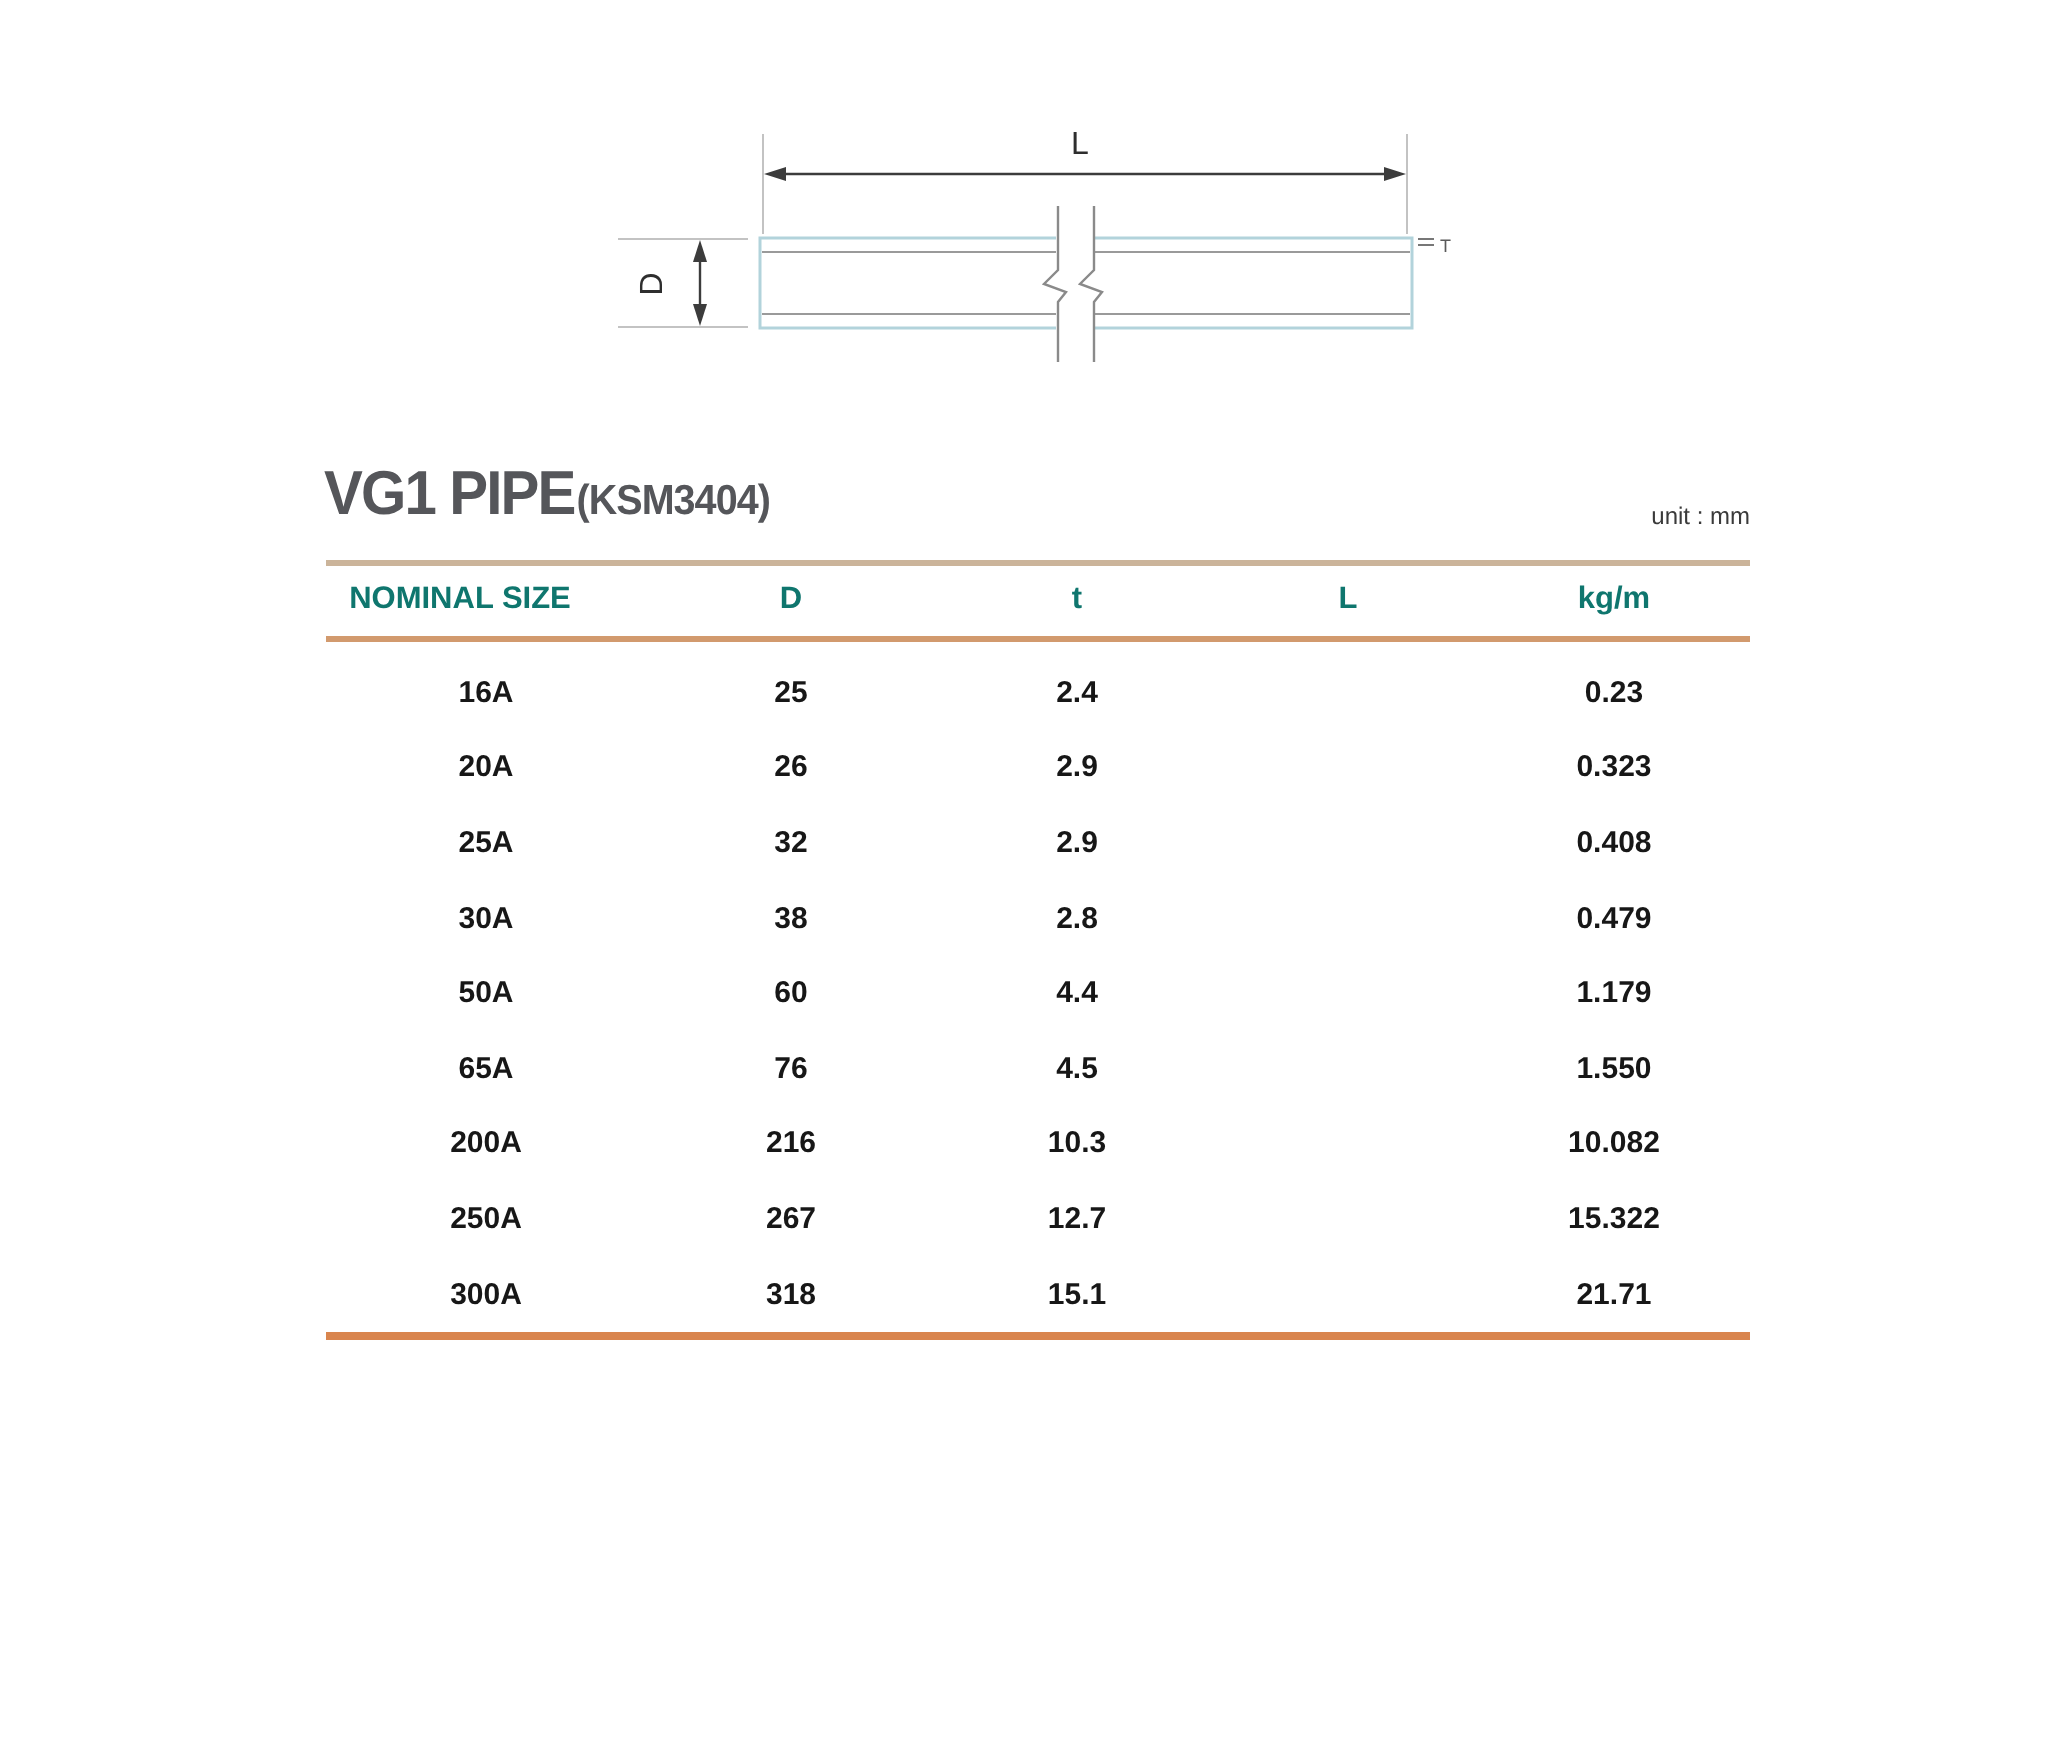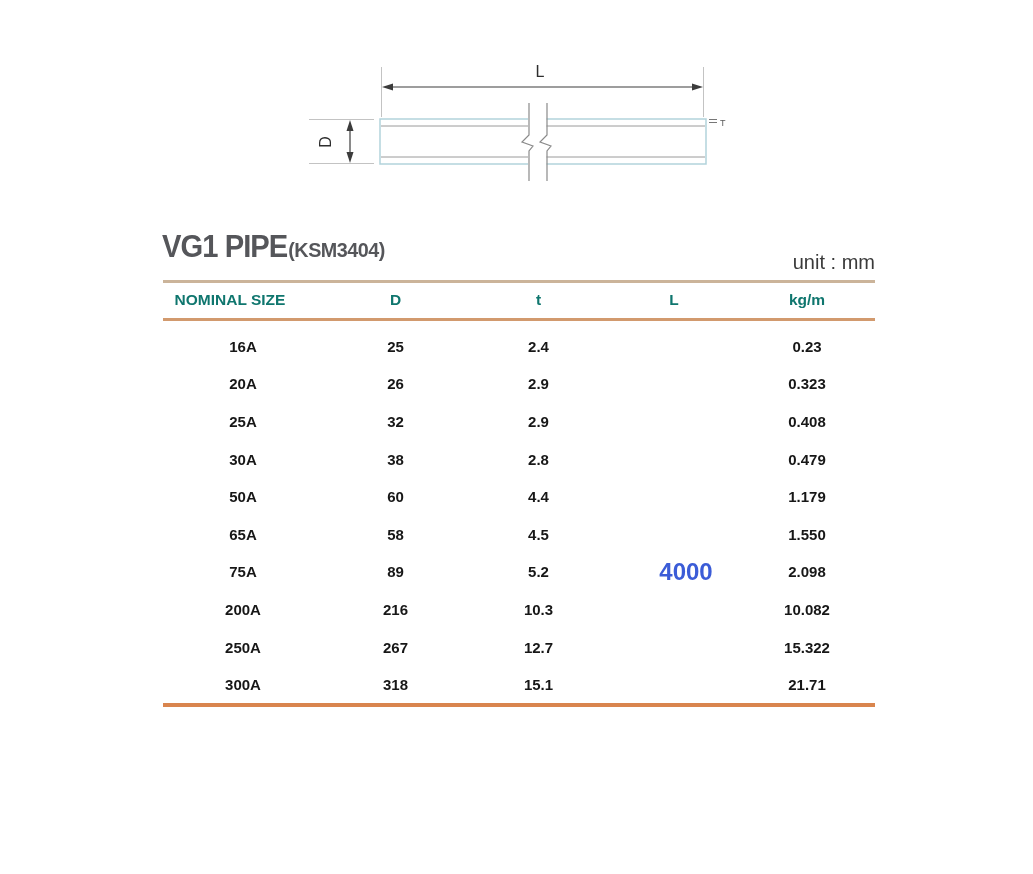--- a/index.html
+++ b/index.html
@@ -12,21 +12,21 @@
   .dim-text{font-family:"Liberation Sans",sans-serif;font-size:16px;fill:#2e2e2e;}
   .t-text{font-family:"Liberation Sans",sans-serif;font-size:9px;fill:#5a5a5a;}
   
   .title-block{
     position:absolute;left:162px;top:229px;display:flex;align-items:baseline;
     color:#55565a;transform:scaleX(.94);transform-origin:left bottom;white-space:nowrap;
   }
   .title-main{font-size:31px;font-weight:700;letter-spacing:-1px;}
   .title-sub{font-size:21px;font-weight:700;letter-spacing:-.5px;margin-left:1px;}
   .unit-note{
-    position:absolute;top:251px;right:158px;font-size:20px;color:#3a3a3a;
+    position:absolute;top:251px;right:158px;font-size:12px;color:#3a3a3a;
   }
   
   .spec-table{position:absolute;left:163px;top:280px;width:712px;}
   .rule{width:100%;border:0;margin:0;}
   .rule-top{height:2.5px;background:#cbb49a;}
   .rule-mid{height:3px;background:#d29a6e;}
   .rule-bottom{height:4px;background:#d9854e;}
   .grid-row{
     display:grid;grid-template-columns:160px 145px 141px 130px 136px;
     align-items:center;
@@ -119,31 +119,24 @@
       </div>
       <div class="grid-row data-row">
         <div class="cell">50A</div>
         <div class="cell">60</div>
         <div class="cell">4.4</div>
         <div class="cell"></div>
         <div class="cell">1.179</div>
       </div>
       <div class="grid-row data-row">
         <div class="cell">65A</div>
-        <div class="cell">58</div>
+        <div class="cell">76</div>
         <div class="cell">4.5</div>
         <div class="cell"></div>
         <div class="cell">1.550</div>
-      </div>
-      <div class="grid-row data-row">
-        <div class="cell">75A</div>
-        <div class="cell">89</div>
-        <div class="cell">5.2</div>
-        <div class="cell l-val" style="color: rgb(59, 92, 215);">4000</div>
-        <div class="cell">2.098</div>
       </div>
       <div class="grid-row data-row">
         <div class="cell">200A</div>
         <div class="cell">216</div>
         <div class="cell">10.3</div>
         <div class="cell"></div>
         <div class="cell">10.082</div>
       </div>
       <div class="grid-row data-row">
         <div class="cell">250A</div>

